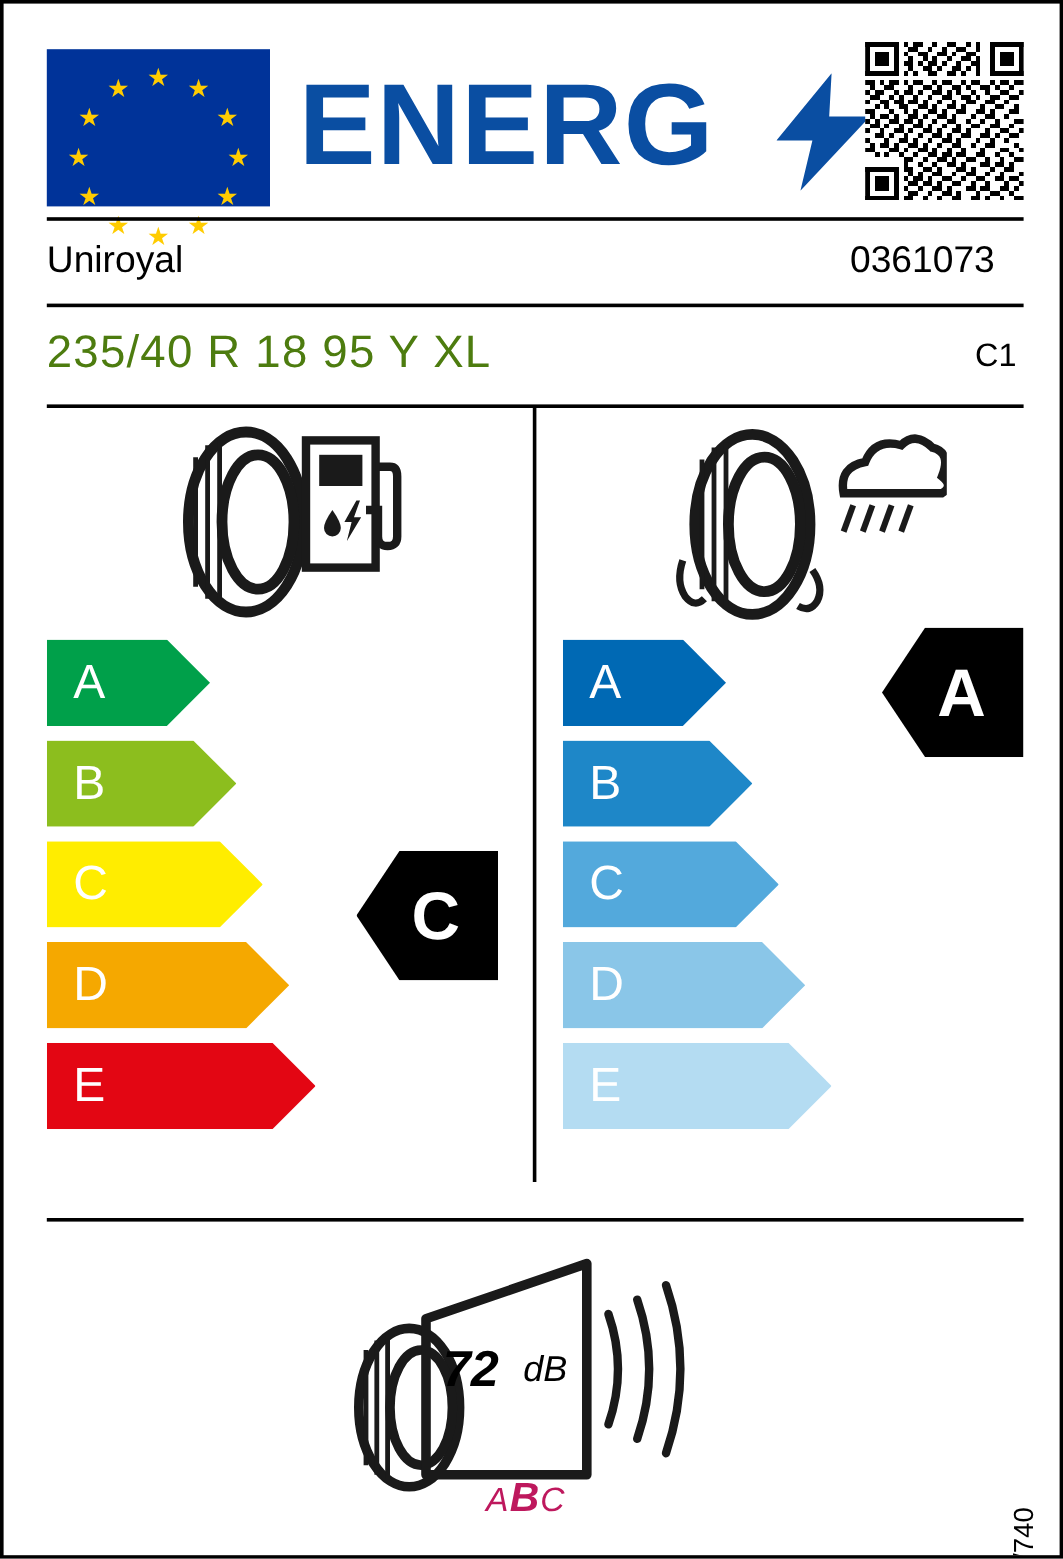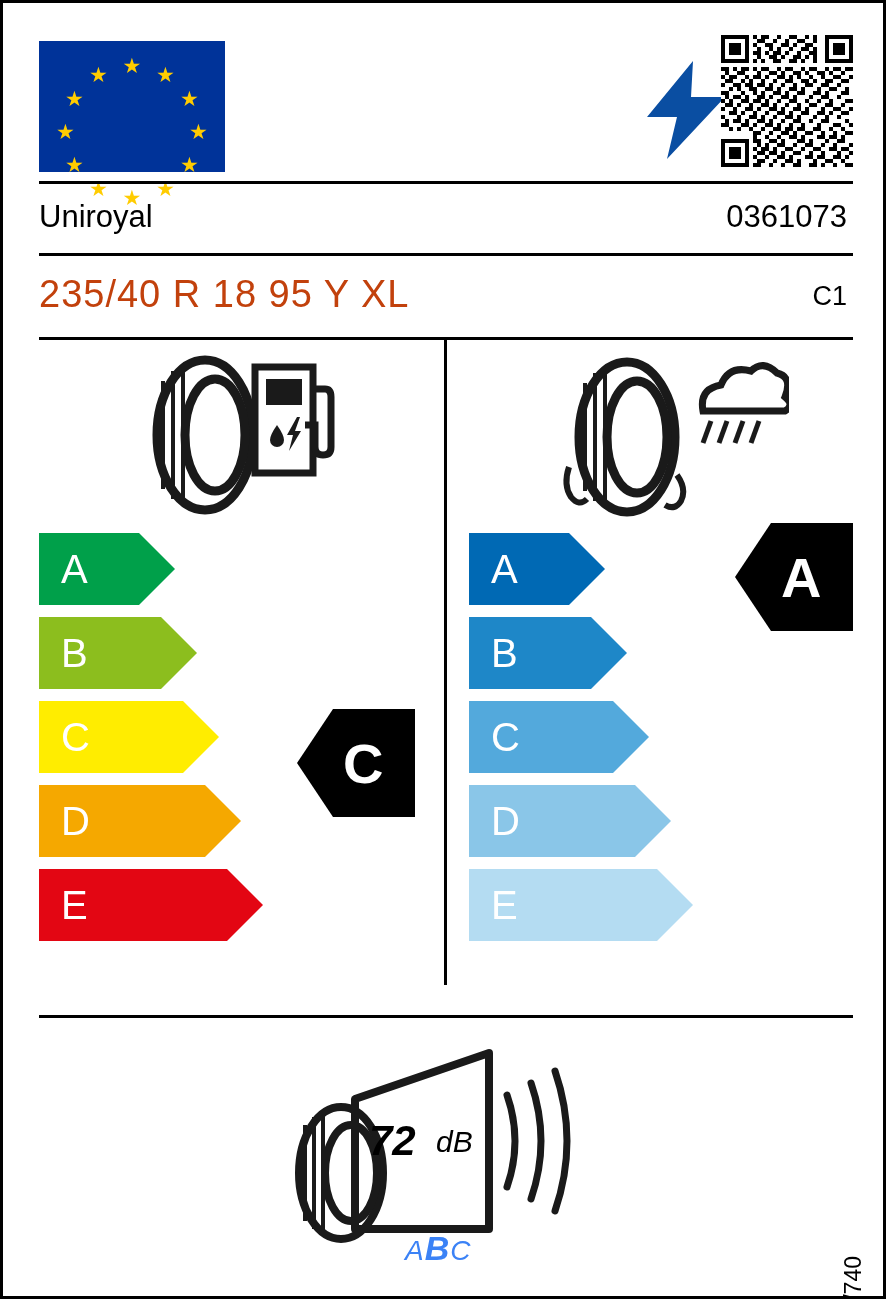--- a/index.html
+++ b/index.html
@@ -85,32 +85,32 @@
   .brand {
     position: absolute;
     left: 36px;
     top: 196px;
     font-size: 31px;
     font-weight: normal;
     color: #000;
   }
   .code {
     position: absolute;
-    right: 36px;
+    right: 54px;
     top: 196px;
     font-size: 31px;
     color: #000;
     text-align: right;
   }
   .size {
     position: absolute;
     left: 36px;
     top: 270px;
     font-size: 38px;
-    color: #c2410c;
+    color: #4d7c0f;
     letter-spacing: 1px;
   }
   .cls {
     position: absolute;
     right: 36px;
     top: 278px;
     font-size: 27px;
     color: #000;
   }
 
@@ -199,21 +199,21 @@
     left: 153px;
     top: 92px;
     font-size: 30px;
     color: #000;
   }
   .abc {
     position: absolute;
     left: 122px;
     top: 196px;
     font-size: 28px;
-    color: #3b82f6;
+    color: #be185d;
     letter-spacing: 1px;
   }
   .abc b { font-size: 34px; }
 
   .year {
     position: absolute;
     right: 16px;
     bottom: 40px;
     font-size: 23px;
     color: #000;
@@ -237,20 +237,21 @@
       <div class="star" style="left:140px; top:113px;">★</div>
       <div class="star" style="left:116px; top:137px;">★</div>
       <div class="star" style="left:82.5px; top:146px;">★</div>
       <div class="star" style="left:49px; top:137px;">★</div>
       <div class="star" style="left:25px; top:113px;">★</div>
       <div class="star" style="left:16px; top:80px;">★</div>
       <div class="star" style="left:25px; top:47px;">★</div>
       <div class="star" style="left:49px; top:23px;">★</div>
     </div>
 
+    <div class="energ">ENERG</div>
 
     <div class="bolt">
       <svg viewBox="0 0 78 98" width="78" height="98">
         <polygon points="46,0 0,56 30,56 20,98 78,36 44,36" fill="#0A4EA2"></polygon>
       </svg>
     </div>
 
     <div class="qr">
       <svg viewBox="0 0 33 33" width="132" height="132" shape-rendering="crispEdges">
         <rect width="33" height="33" fill="#fff"></rect>

